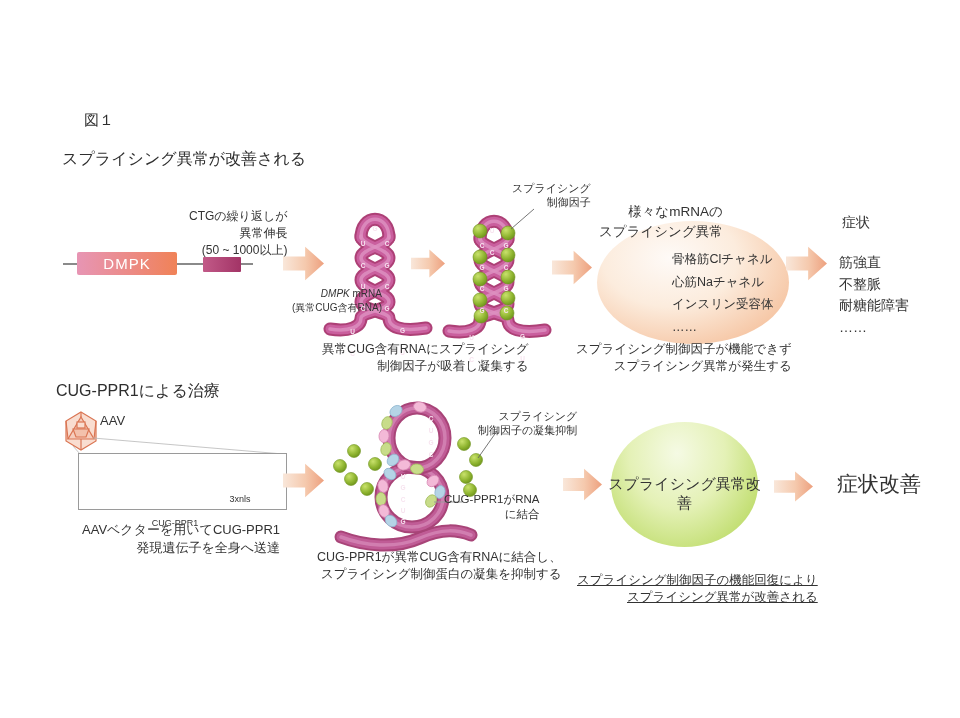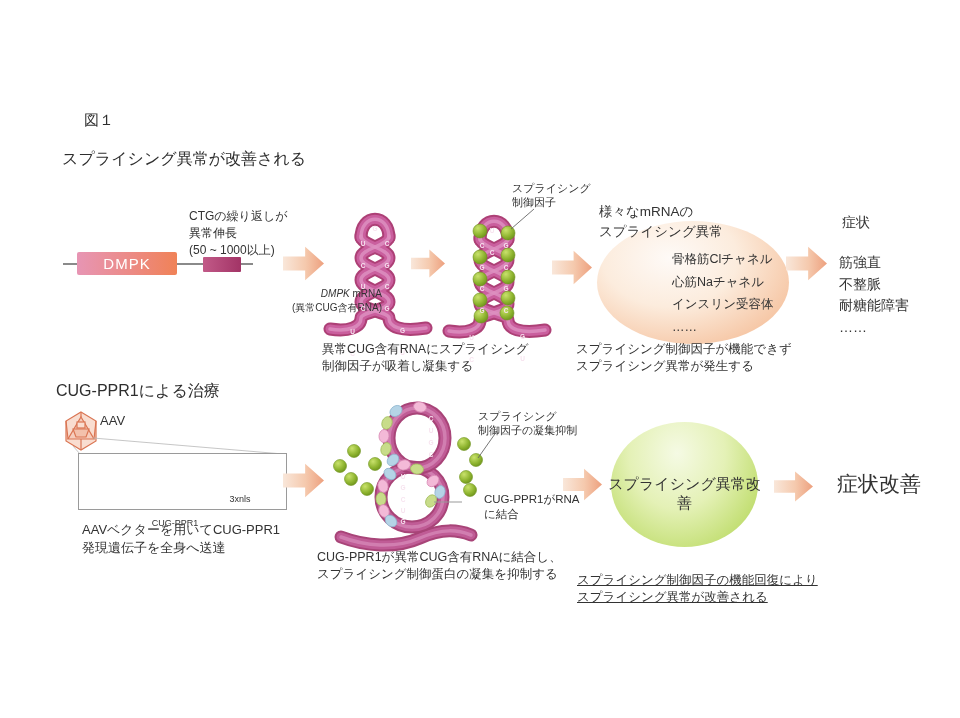--- a/index.html
+++ b/index.html
@@ -1,21 +1,21 @@
 <!DOCTYPE html>
 <html><head>
 <meta charset="utf-8">
 <style>
   html,body{margin:0;padding:0;background:#fff;}
   #canvas{
     position:relative;width:960px;height:718px;background:#ffffff;overflow:hidden;
     font-family:"Liberation Sans","DejaVu Sans",sans-serif;color:#333;
   }
   .abs{position:absolute;}
-  .ml{white-space:pre-line;}
+  .ml{white-space:pre-line;text-align:right;}
   .title{font-size:16px;color:#2e2e2e;}
   .cap{font-size:12.5px;line-height:1.38;color:#333;}
   .small-label{font-size:11px;line-height:1.3;color:#333;}
   .flow-arrow{
     position:absolute;
     background:linear-gradient(90deg,#f9e7da 0%,#f5c9ad 55%,#eda07e 100%);
     clip-path:polygon(0% 30%, 54% 30%, 54% 2%, 100% 50%, 54% 98%, 54% 70%, 0% 70%);
   }
   .gene-line{position:absolute;height:1.5px;background:#8a8a8a;}
   .dmpk-box{
@@ -284,21 +284,21 @@
 G
 C</div>
   <div class="rletter ml" style="left:398px;top:471px;line-height:11.3px;">U
 G
 C
 U
 G</div>
 
   <div class="abs ml small-label" style="left:478px;top:409px;">スプライシング
 制御因子の凝集抑制</div>
-  <div class="abs ml" style="left:484px;top:492px;font-size:11.5px;line-height:1.3;">CUG-PPR1がRNA
+  <div class="abs ml" style="left:444px;top:492px;font-size:11.5px;line-height:1.3;">CUG-PPR1がRNA
 に結合</div>
   <div class="abs ml cap" style="left:317px;top:549px;">CUG-PPR1が異常CUG含有RNAに結合し、
 スプライシング制御蛋白の凝集を抑制する</div>
 
   <div class="flow-arrow" style="left:563px;top:468px;width:39px;height:33px;"></div>
 
   <div class="green-ellipse"></div>
   <div class="abs" style="left:602px;top:475px;width:165px;text-align:center;font-size:15px;">スプライシング異常改善</div>
   <div class="abs ml cap" style="left:577px;top:572px;text-decoration:underline;">スプライシング制御因子の機能回復により
 スプライシング異常が改善される</div>

